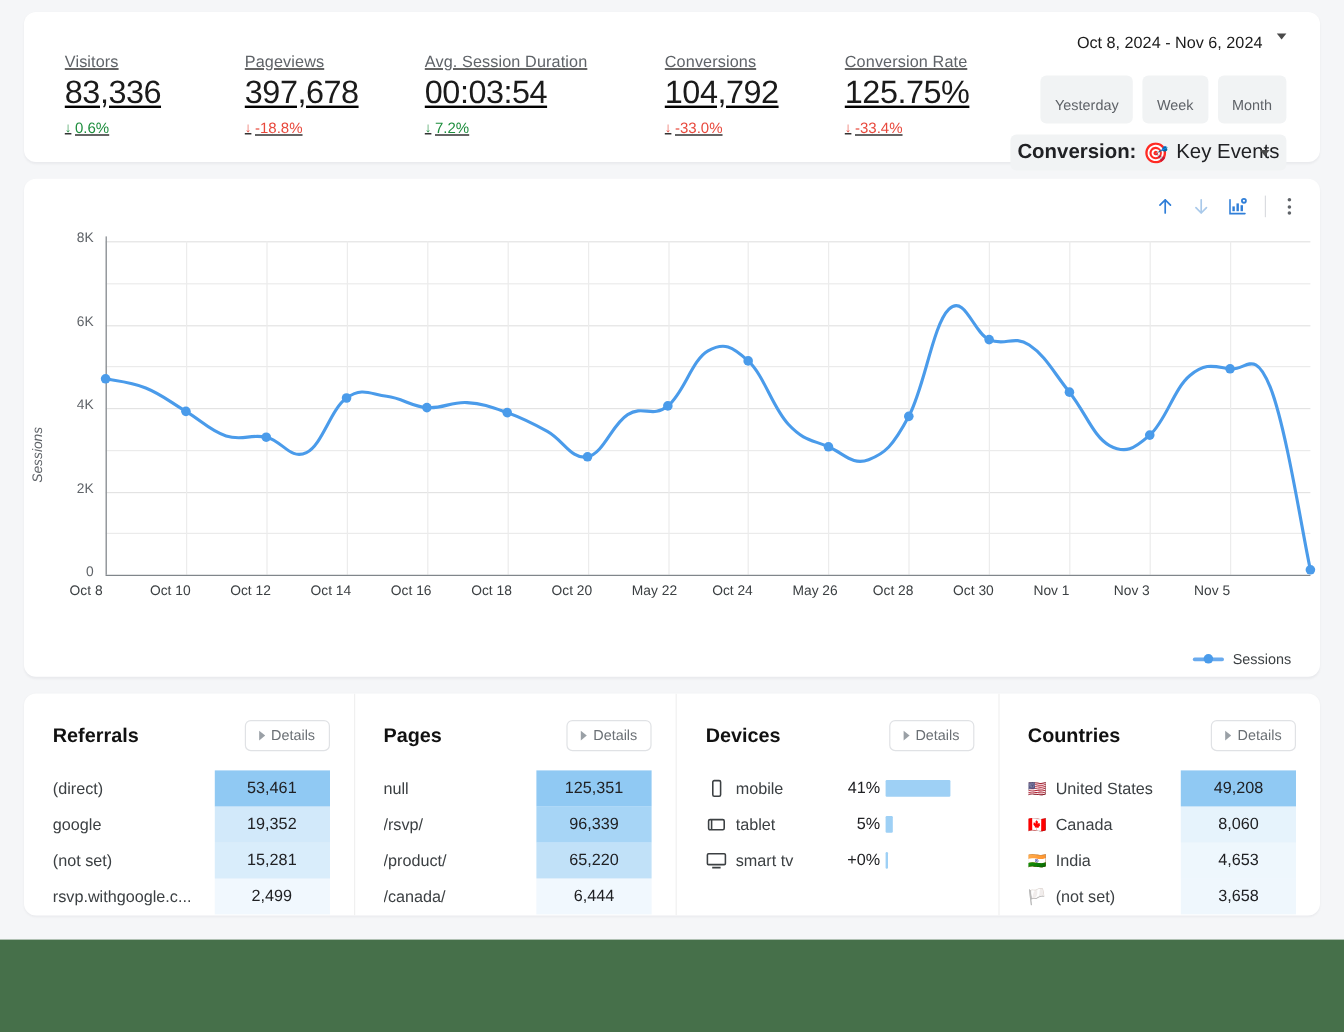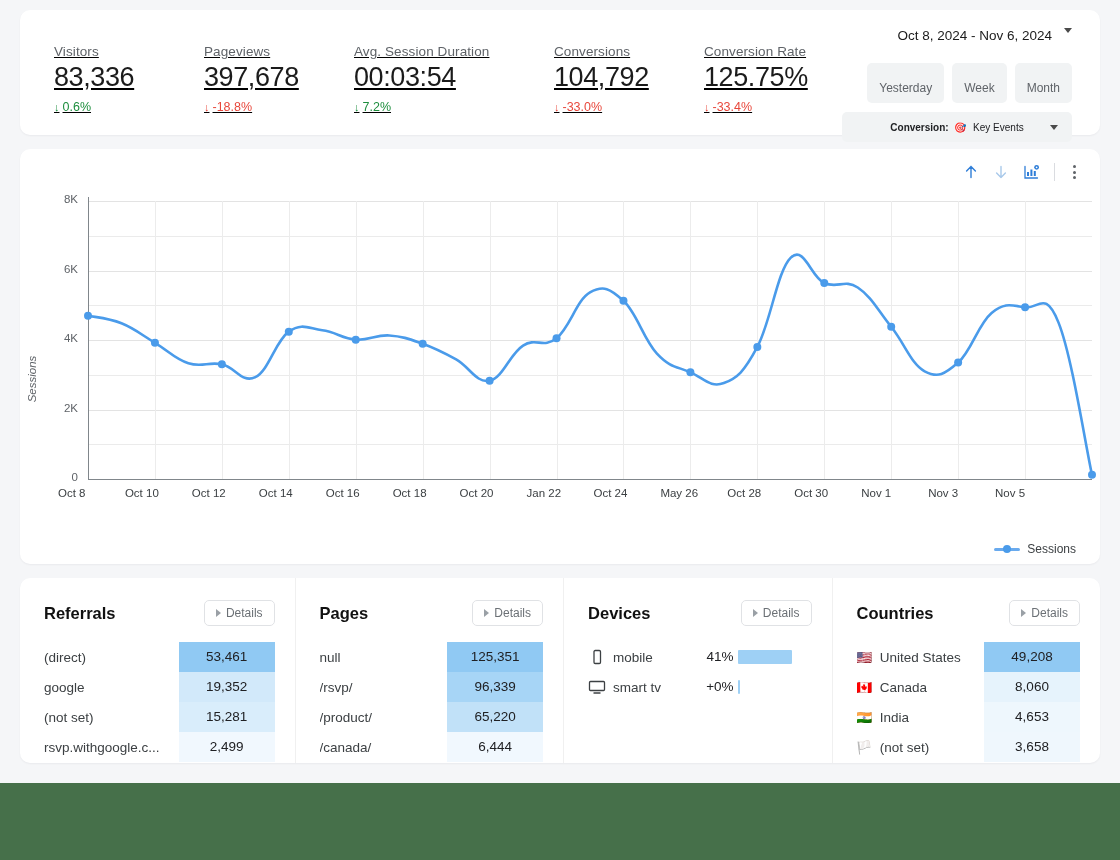--- a/index.html
+++ b/index.html
@@ -39,21 +39,21 @@
   .caret { width: 0; height: 0; border-left: 4px solid transparent; border-right: 4px solid transparent; border-top: 5px solid #4a4a4a; }
   .quick-btns { display: flex; gap: 8px; margin-top: 11px; justify-content: flex-end; }
   .quick-btn {
     background: #f1f3f4; border: none; border-radius: 5px;
     height: 40px; padding: 18px 12px; font-size: 12px; color: #5f6368;
     font-family: inherit; cursor: pointer; white-space: nowrap;
   }
   .conv-select {
     margin-top: 9px; background: #f1f3f4; border-radius: 5px; height: 30px;
     display: flex; align-items: center; justify-content: center; gap: 6px;
-    font-size: 10px; color: #202124; cursor: pointer; position: relative;
+    font-size: 17px; color: #202124; cursor: pointer; position: relative;
   }
   .conv-select .lbl { font-weight: bold; }
   .conv-select .caret { position: absolute; right: 14px; }
 
   
   .chart-card { margin-top: 14px; height: 415px; position: relative; }
   .chart-toolbar { position: absolute; right: 20px; top: 14px; display: flex; align-items: center; gap: 14px; }
   .tool-icon { cursor: pointer; display: flex; align-items: center; }
   .tool-div { width: 1px; height: 18px; background: #dadce0; }
   .dots { display: flex; flex-direction: column; gap: 2.5px; cursor: pointer; padding: 2px 4px; }
@@ -240,21 +240,21 @@
           <div class="ytick" style="left: 26px; top: 2px;">8K</div>
         </div>
       <div id="xtick-layer">
           <div class="xtick" style="left: 38px; top: 296px;">Oct 8</div>
           <div class="xtick" style="left: 104.933px; top: 296px;">Oct 10</div>
           <div class="xtick" style="left: 171.867px; top: 296px;">Oct 12</div>
           <div class="xtick" style="left: 238.8px; top: 296px;">Oct 14</div>
           <div class="xtick" style="left: 305.733px; top: 296px;">Oct 16</div>
           <div class="xtick" style="left: 372.667px; top: 296px;">Oct 18</div>
           <div class="xtick" style="left: 439.6px; top: 296px;">Oct 20</div>
-          <div class="xtick" style="left: 506.533px; top: 296px;">Jan 22</div>
+          <div class="xtick" style="left: 506.533px; top: 296px;">May 22</div>
           <div class="xtick" style="left: 573.467px; top: 296px;">Oct 24</div>
           <div class="xtick" style="left: 640.4px; top: 296px;">May 26</div>
           <div class="xtick" style="left: 707.333px; top: 296px;">Oct 28</div>
           <div class="xtick" style="left: 774.267px; top: 296px;">Oct 30</div>
           <div class="xtick" style="left: 841.2px; top: 296px;">Nov 1</div>
           <div class="xtick" style="left: 908.133px; top: 296px;">Nov 3</div>
           <div class="xtick" style="left: 975.067px; top: 296px;">Nov 5</div>
         </div>
       <svg id="line-svg" width="1080" height="370" style="position:absolute;left:0;top:0;">
           <path d="M 68 124.67499999999998 C 74.69333333333333 126.20399999999998, 88.08 126.89899999999999, 101.46666666666667 132.32 C 114.85333333333334 137.74099999999999, 121.54666666666667 143.7875, 134.93333333333334 151.78 C 148.32 159.7725, 155.01333333333335 167.9735, 168.4 172.2825 C 181.78666666666666 176.5915, 188.48000000000002 170.545, 201.86666666666667 173.325 C 215.25333333333333 176.105, 221.94666666666666 192.7155, 235.33333333333331 186.1825 C 248.71999999999997 179.64950000000002, 255.41333333333336 150.0425, 268.8 140.66 C 282.18666666666667 131.2775, 288.88 137.67149999999998, 302.26666666666665 139.26999999999998 C 315.6533333333333 140.86849999999998, 322.3466666666667 147.60999999999999, 335.73333333333335 148.6525 C 349.12 149.69500000000002, 355.81333333333333 143.6485, 369.2 144.48250000000002 C 382.58666666666664 145.31650000000002, 389.28 148.027, 402.66666666666663 152.8225 C 416.0533333333333 157.618, 422.74666666666667 161.09300000000002, 436.1333333333333 168.46 C 449.52 175.827, 456.21333333333337 192.4375, 469.6 189.6575 C 482.9866666666667 186.8775, 489.68 163.039, 503.06666666666666 154.56 C 516.4533333333334 146.08100000000002, 523.1466666666666 157.89600000000002, 536.5333333333333 147.26250000000002 C 549.92 136.62900000000002, 556.6133333333333 108.89849999999998, 570 101.39249999999998 C 583.3866666666667 93.88649999999998, 590.08 97.50050000000002, 603.4666666666667 109.73250000000002 C 616.8533333333334 121.96450000000002, 623.5466666666666 148.2355, 636.9333333333333 162.5525 C 650.3199999999999 176.86950000000002, 657.0133333333333 175.41, 670.4 181.3175 C 683.7866666666666 187.225, 690.48 197.1635, 703.8666666666667 192.09 C 717.2533333333333 187.0165, 723.9466666666666 181.03950000000003, 737.3333333333333 155.95000000000002 C 750.7199999999999 130.8605, 757.4133333333333 79.43049999999998, 770.8 66.64249999999998 C 784.1866666666666 53.85449999999999, 790.88 86.03300000000002, 804.2666666666667 92.01000000000002 C 817.6533333333333 97.98700000000002, 824.3466666666667 87.7705, 837.7333333333333 96.5275 C 851.12 105.28450000000001, 857.8133333333334 119.04550000000002, 871.2 135.79500000000002 C 884.5866666666667 152.5445, 891.2800000000001 173.11649999999997, 904.6666666666667 180.27499999999998 C 918.0533333333334 187.43349999999998, 924.7466666666667 183.26349999999996, 938.1333333333333 171.58749999999998 C 951.52 159.9115, 958.2133333333334 132.94549999999998, 971.6 121.89499999999998 C 984.9866666666667 110.84449999999998, 991.6800000000001 114.38899999999998, 1005.0666666666667 116.33499999999998 C 1018.4533333333334 118.28099999999998, 1025.1466666666665 98.126, 1038.5333333333333 131.625 C 1051.92 165.124, 1065.3066666666666 253.38899999999998, 1072 283.83" fill="none" stroke="#4a9bea" stroke-width="2.6" stroke-linecap="round" stroke-linejoin="round"></path>
@@ -369,20 +369,35 @@
           </div>
           <div class="val">41%</div>
           <div class="bar-track">
             <div class="bar-fill" style="width: 54.1786px;"></div>
           </div>
         </div>
         <div class="row bar-row">
           <div class="name">
             <span class="dev-icon">
               <svg width="18" height="16" viewBox="0 0 18 16">
+                <rect x="2.5" y="4" width="13" height="8.5" rx="1.2" stroke="#3c4043" stroke-width="1.3" fill="none"></rect>
+                <path d="M5 4 L5 12.5" stroke="#3c4043" stroke-width="1.3" fill="none"></path>
+              </svg>
+            </span>
+            <span>tablet</span>
+          </div>
+          <div class="val">5%</div>
+          <div class="bar-track">
+            <div class="bar-fill" style="width: 6.60714px;"></div>
+          </div>
+        </div>
+        <div class="row bar-row">
+          <div class="name">
+            <span class="dev-icon">
+              <svg width="18" height="16" viewBox="0 0 18 16">
                 <rect x="1.5" y="2.5" width="15" height="9" rx="1" stroke="#3c4043" stroke-width="1.3" fill="none"></rect>
                 <path d="M5.5 14 L12.5 14" stroke="#3c4043" stroke-width="1.3" fill="none"></path>
               </svg>
             </span>
             <span>smart tv</span>
           </div>
           <div class="val">+0%</div>
           <div class="bar-track">
             <div class="bar-fill" style="width: 2px;"></div>
           </div>

